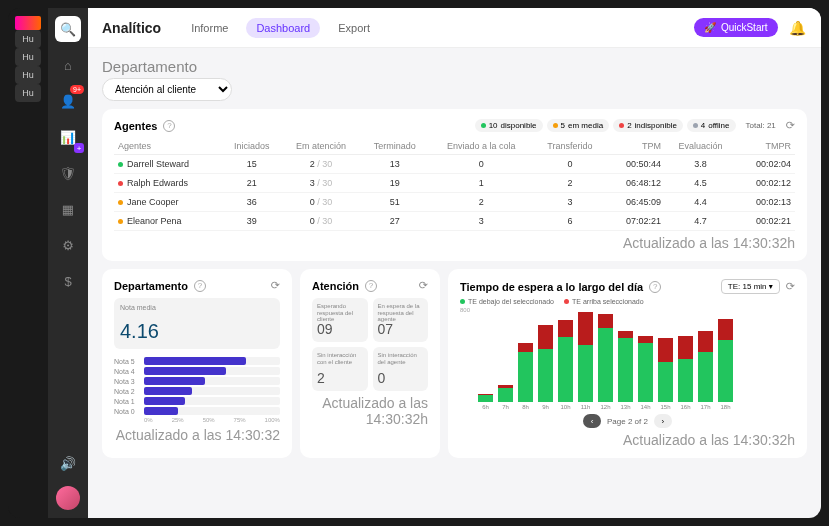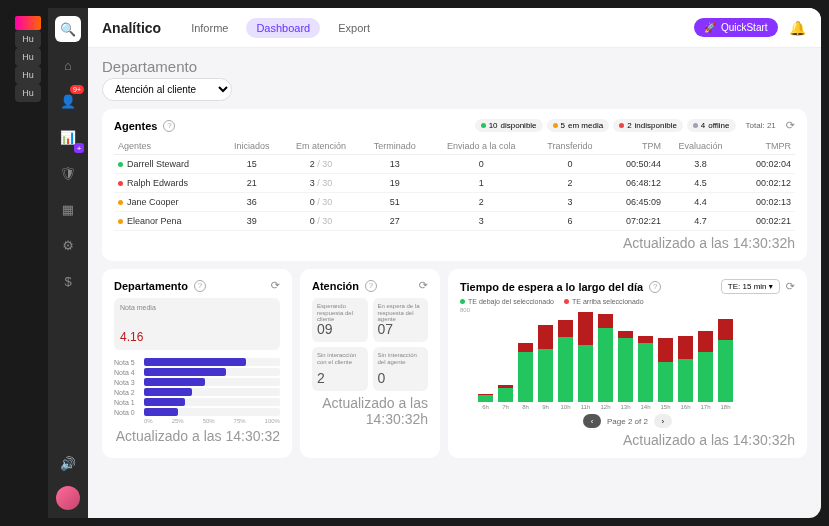--- a/index.html
+++ b/index.html
@@ -44,21 +44,21 @@
 td{padding:4px 4px;border-bottom:1px solid #f3f3f3;color:#333}
 td .dim{color:#bbb}
 .updated{text-align:right;font-size:14px;color:#999;margin-top:4px}
 .row3{display:flex;gap:8px}
 .card.eval{width:190px}
 .card.aten{width:140px}
 .card.wait{flex:1}
 .metrics{display:flex;gap:6px}
 .metric{flex:1;background:#f3f3f3;border-radius:6px;padding:6px}
 .metric .lbl{font-size:7px;color:#888;line-height:1.2}
-.metric .val{font-size:12px;font-weight:400;color:#b91c1c;margin-top:18px}
+.metric .val{font-size:20px;font-weight:400;color:#0c4a6e;margin-top:8px}
 .hbars{margin-top:8px}
 .hbar-row{display:flex;align-items:center;gap:4px;margin-bottom:2px}
 .hbar-row .lbl{font-size:7px;color:#888;width:26px}
 .hbar-row .track{flex:1;height:8px;background:#f3f3f3;border-radius:2px;position:relative}
 .hbar-row .fill{height:100%;background:#4433cc;border-radius:2px}
 .hbar-axis{display:flex;justify-content:space-between;font-size:6px;color:#aaa;margin-left:30px;margin-top:2px}
 .aten .grid2{display:grid;grid-template-columns:1fr 1fr;gap:5px}
 .aten .box{background:#f3f3f3;border-radius:6px;padding:5px}
 .aten .box .lbl{font-size:6px;color:#888;line-height:1.1;height:18px}
 .aten .box .val{font-size:14px;color:#555}

